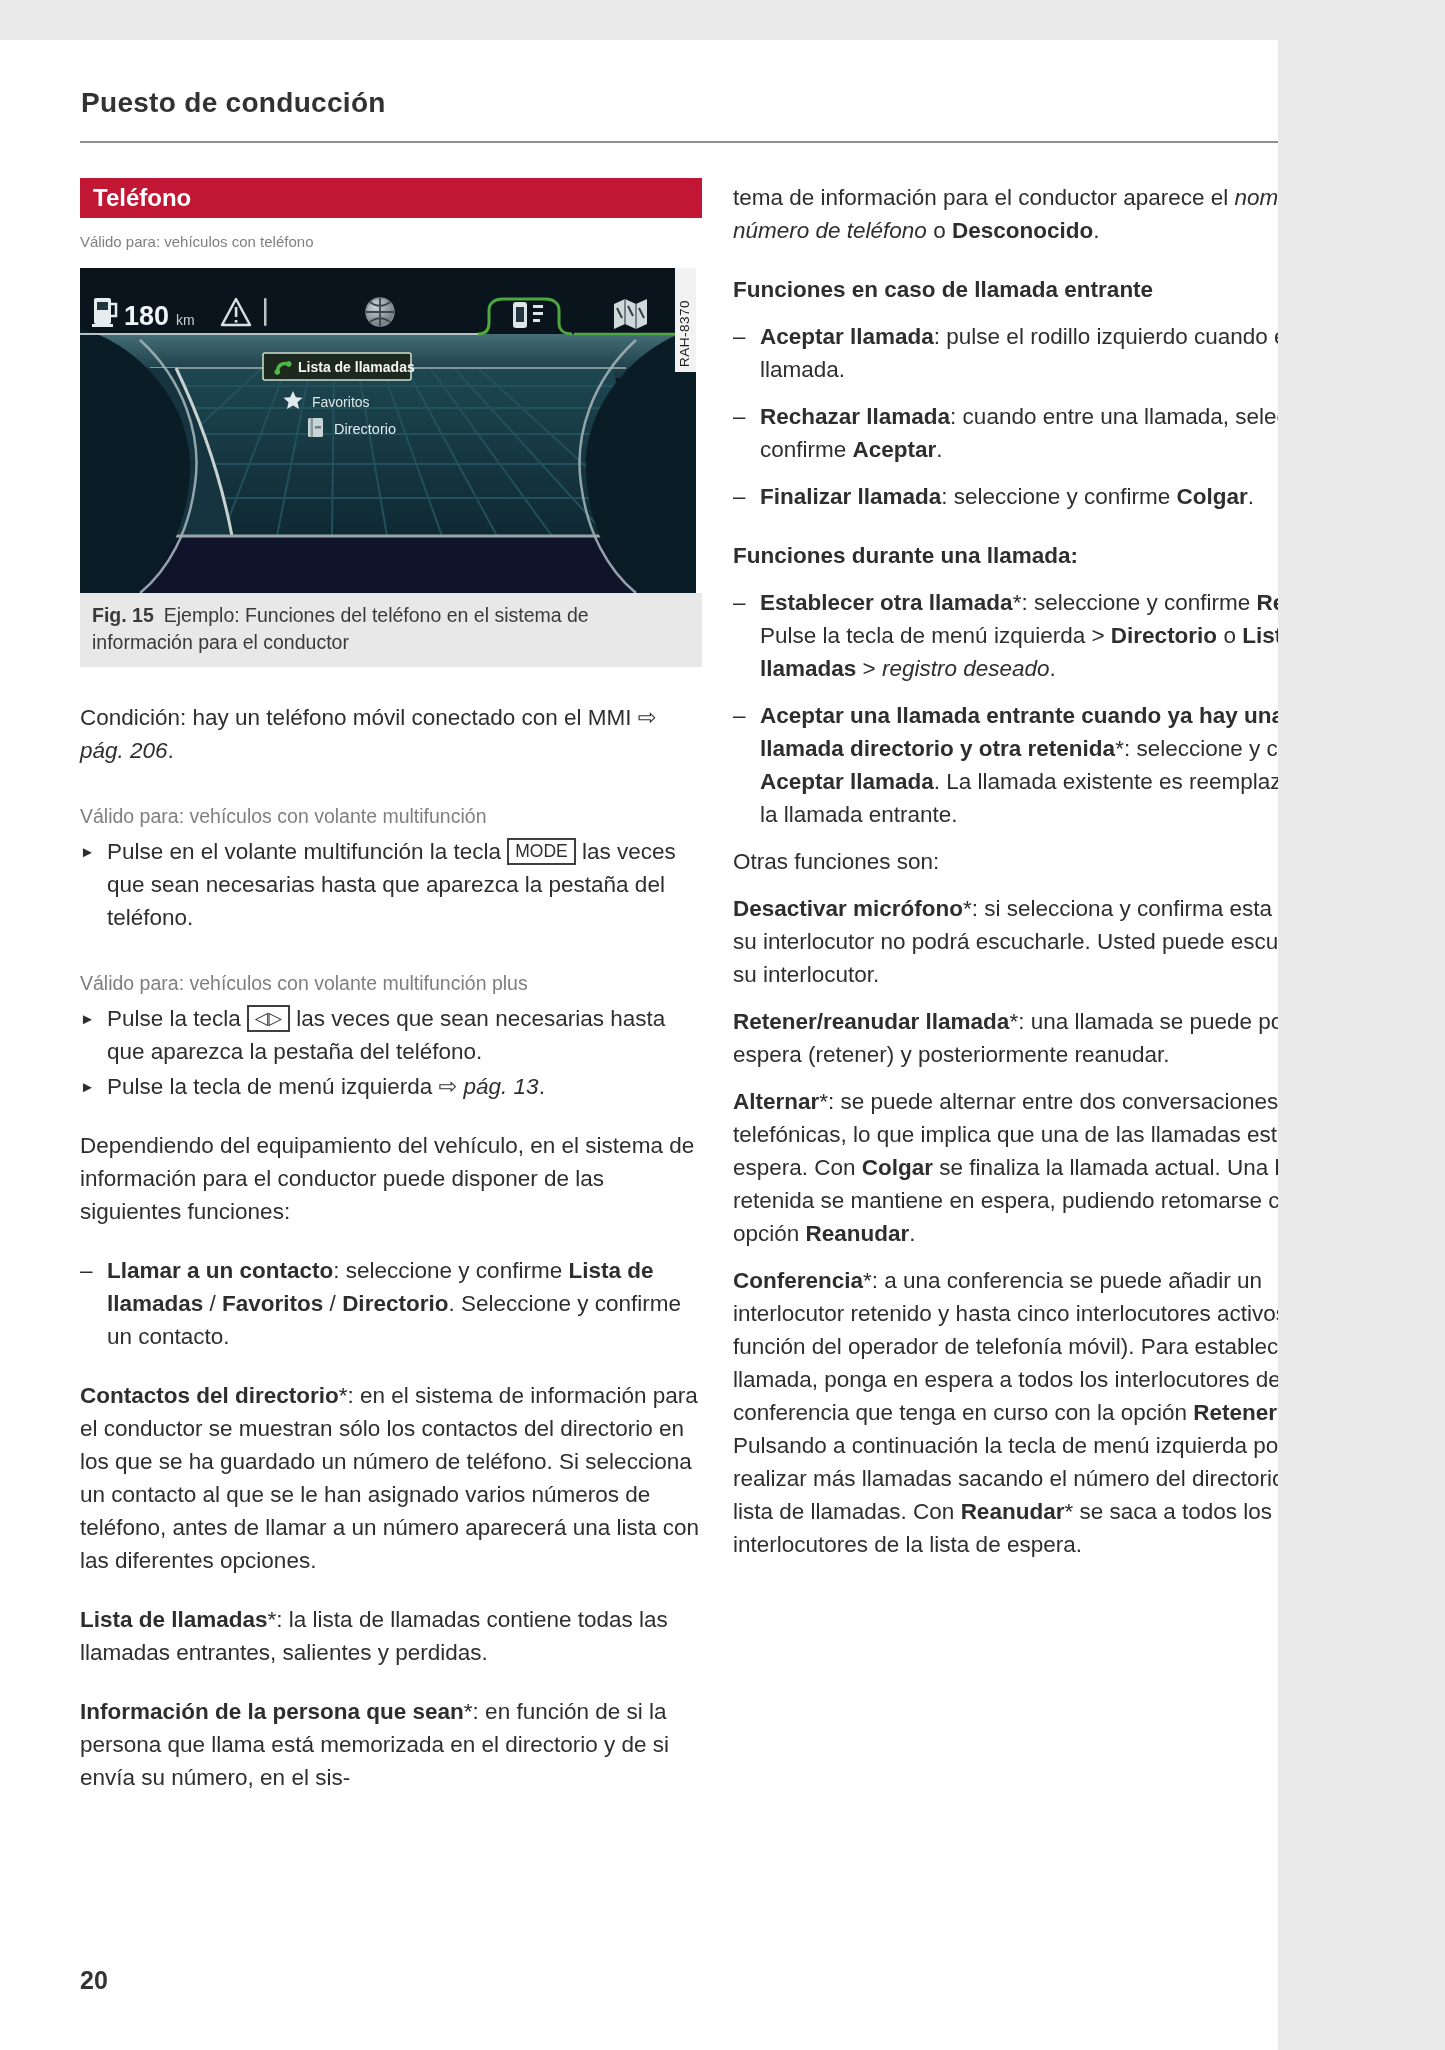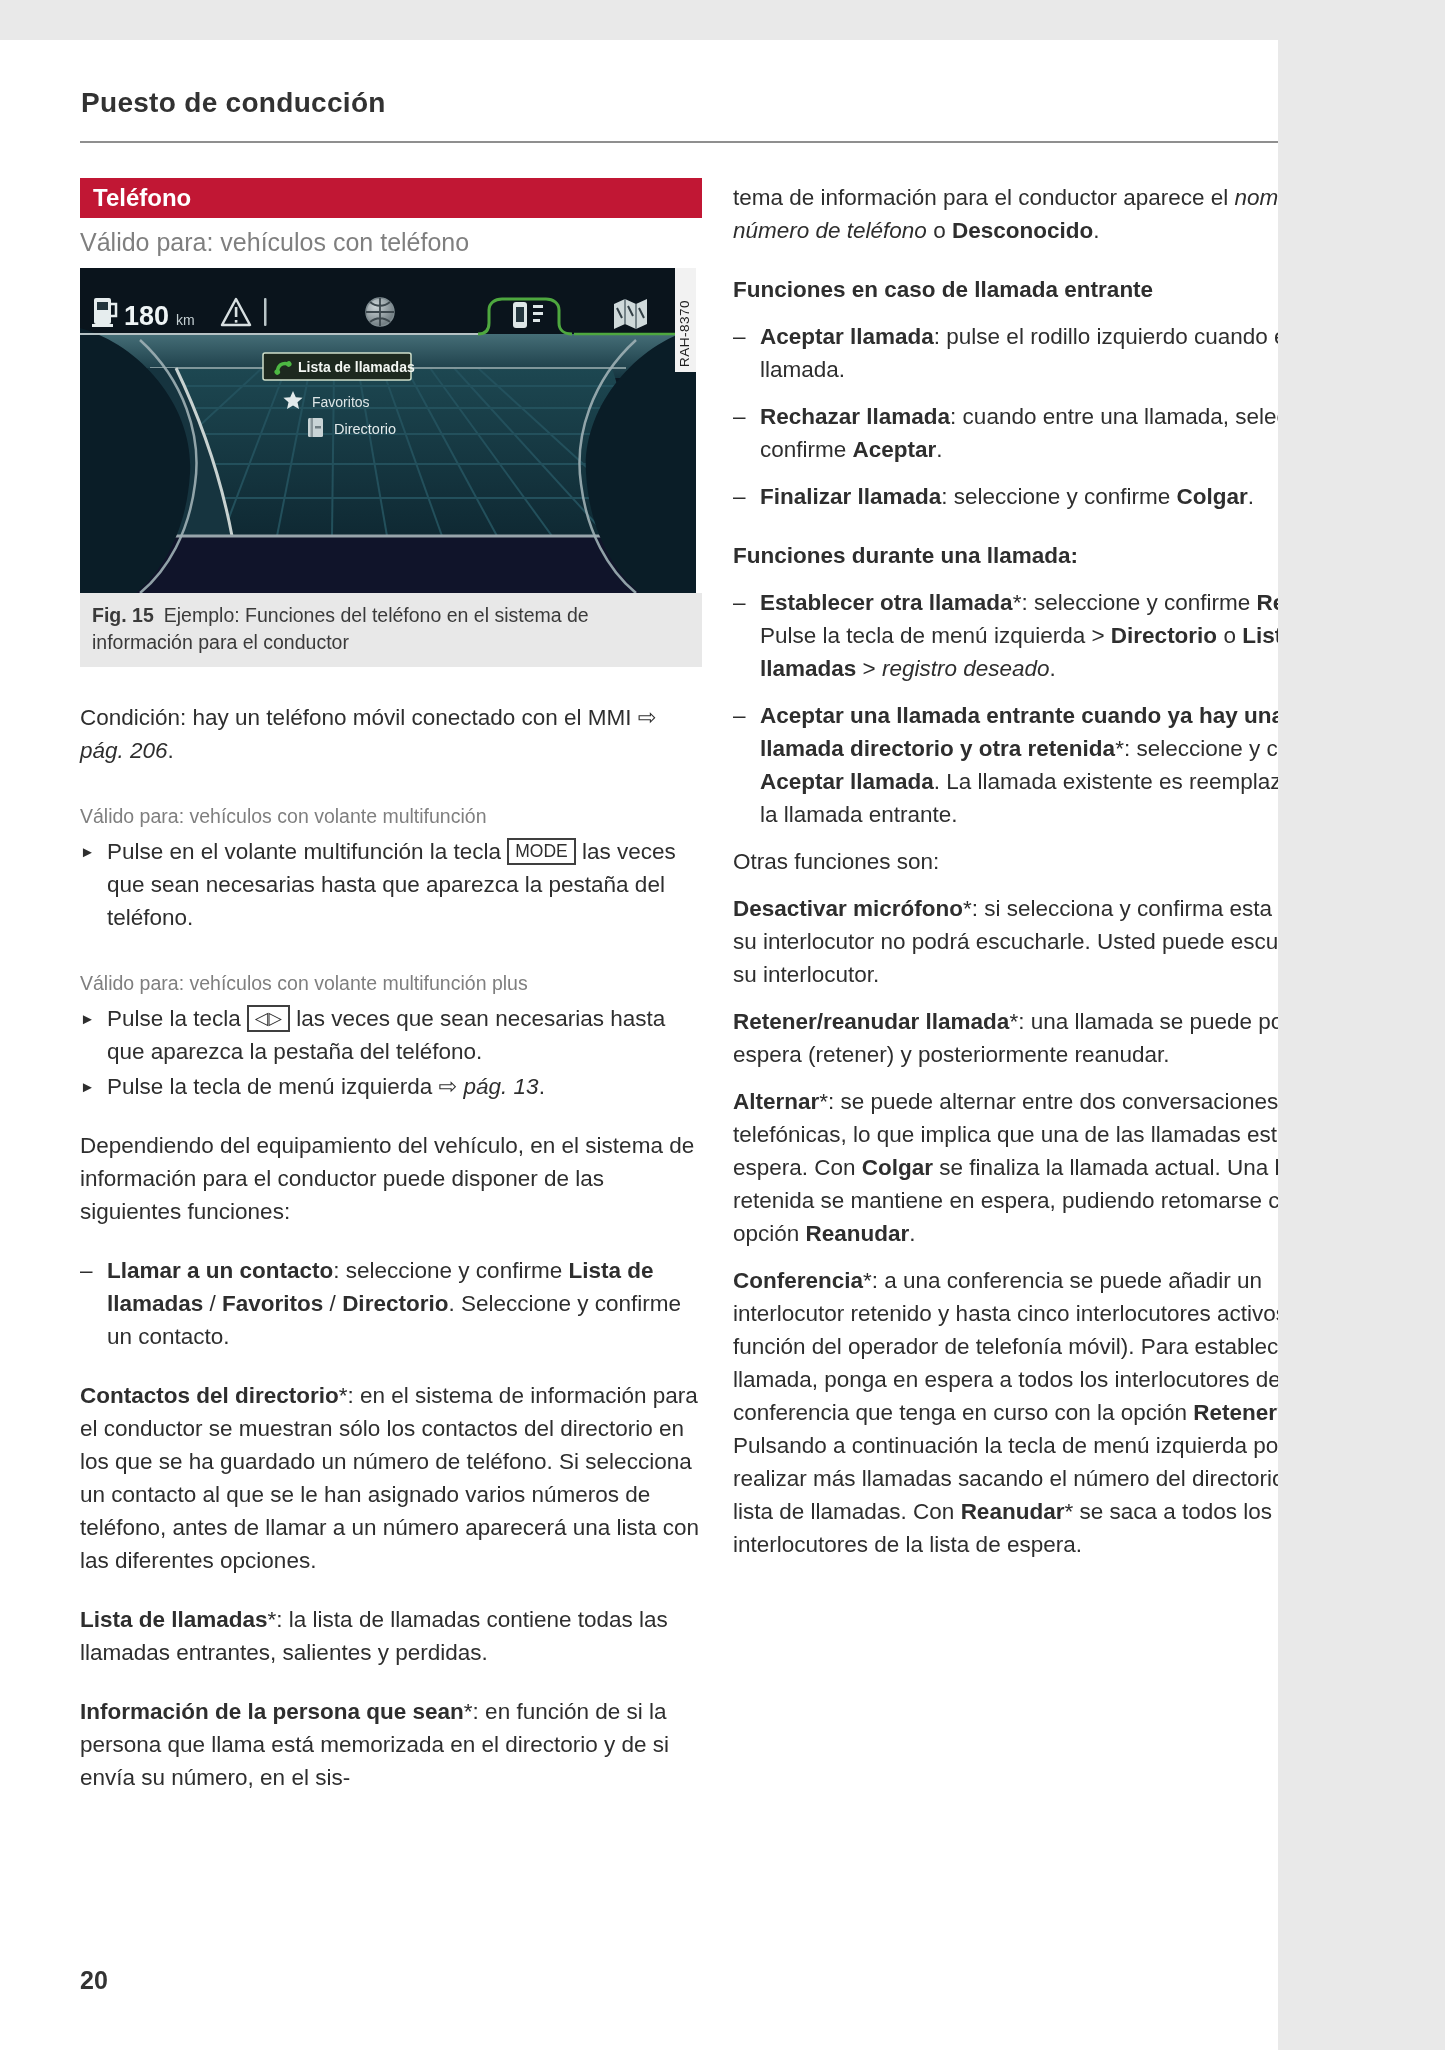--- a/index.html
+++ b/index.html
@@ -5,21 +5,21 @@
   html,body{margin:0;padding:0;background:#e9e9e9;}
   .page{position:relative;width:1278px;height:2050px;background:#ffffff;overflow:hidden;
         color:#2e2e2e;font-family:"Liberation Sans","DejaVu Sans",sans-serif;margin-top:40px;}
   .chapter-title{position:absolute;left:81px;top:47px;font-size:28px;font-weight:bold;color:#323232;letter-spacing:.3px;}
   .header-rule{position:absolute;left:80px;top:101px;width:1290px;height:2px;background:#8f8f8f;}
   .col{position:absolute;top:138px;}
   .col-left{left:80px;width:622px;}
   .col-right{left:733px;width:637px;}
   .banner{height:40px;background:#c11734;color:#ffffff;font-weight:bold;font-size:24px;line-height:40px;
           padding-left:13px;box-sizing:border-box;}
-  .validity-top{margin:11px 0 13px 0;color:#7f7f7f;font-size:25px;line-height:26px;}
+  .validity-top{margin:11px 0 13px 0;color:#7f7f7f;font-size:15px;line-height:26px;}
   .figure{position:relative;width:616px;height:325px;background:#0b1722;}
   .figure svg{display:block;}
   .caption{background:#e8e8e8;width:622px;box-sizing:border-box;padding:9px 8px 11px 12px;
            font-size:19.5px;line-height:27px;color:#3a3a3a;}
   .cap-label{font-weight:bold;padding-right:10px;}
   .para{font-size:22.5px;line-height:33px;}
   .col-left .para{margin-top:26px;}
   .col-right .para{margin-top:14px;}
   .para.validity{font-size:19.5px;color:#7f7f7f;line-height:26px;}
   .col-left .para.validity{margin-top:36px;}

